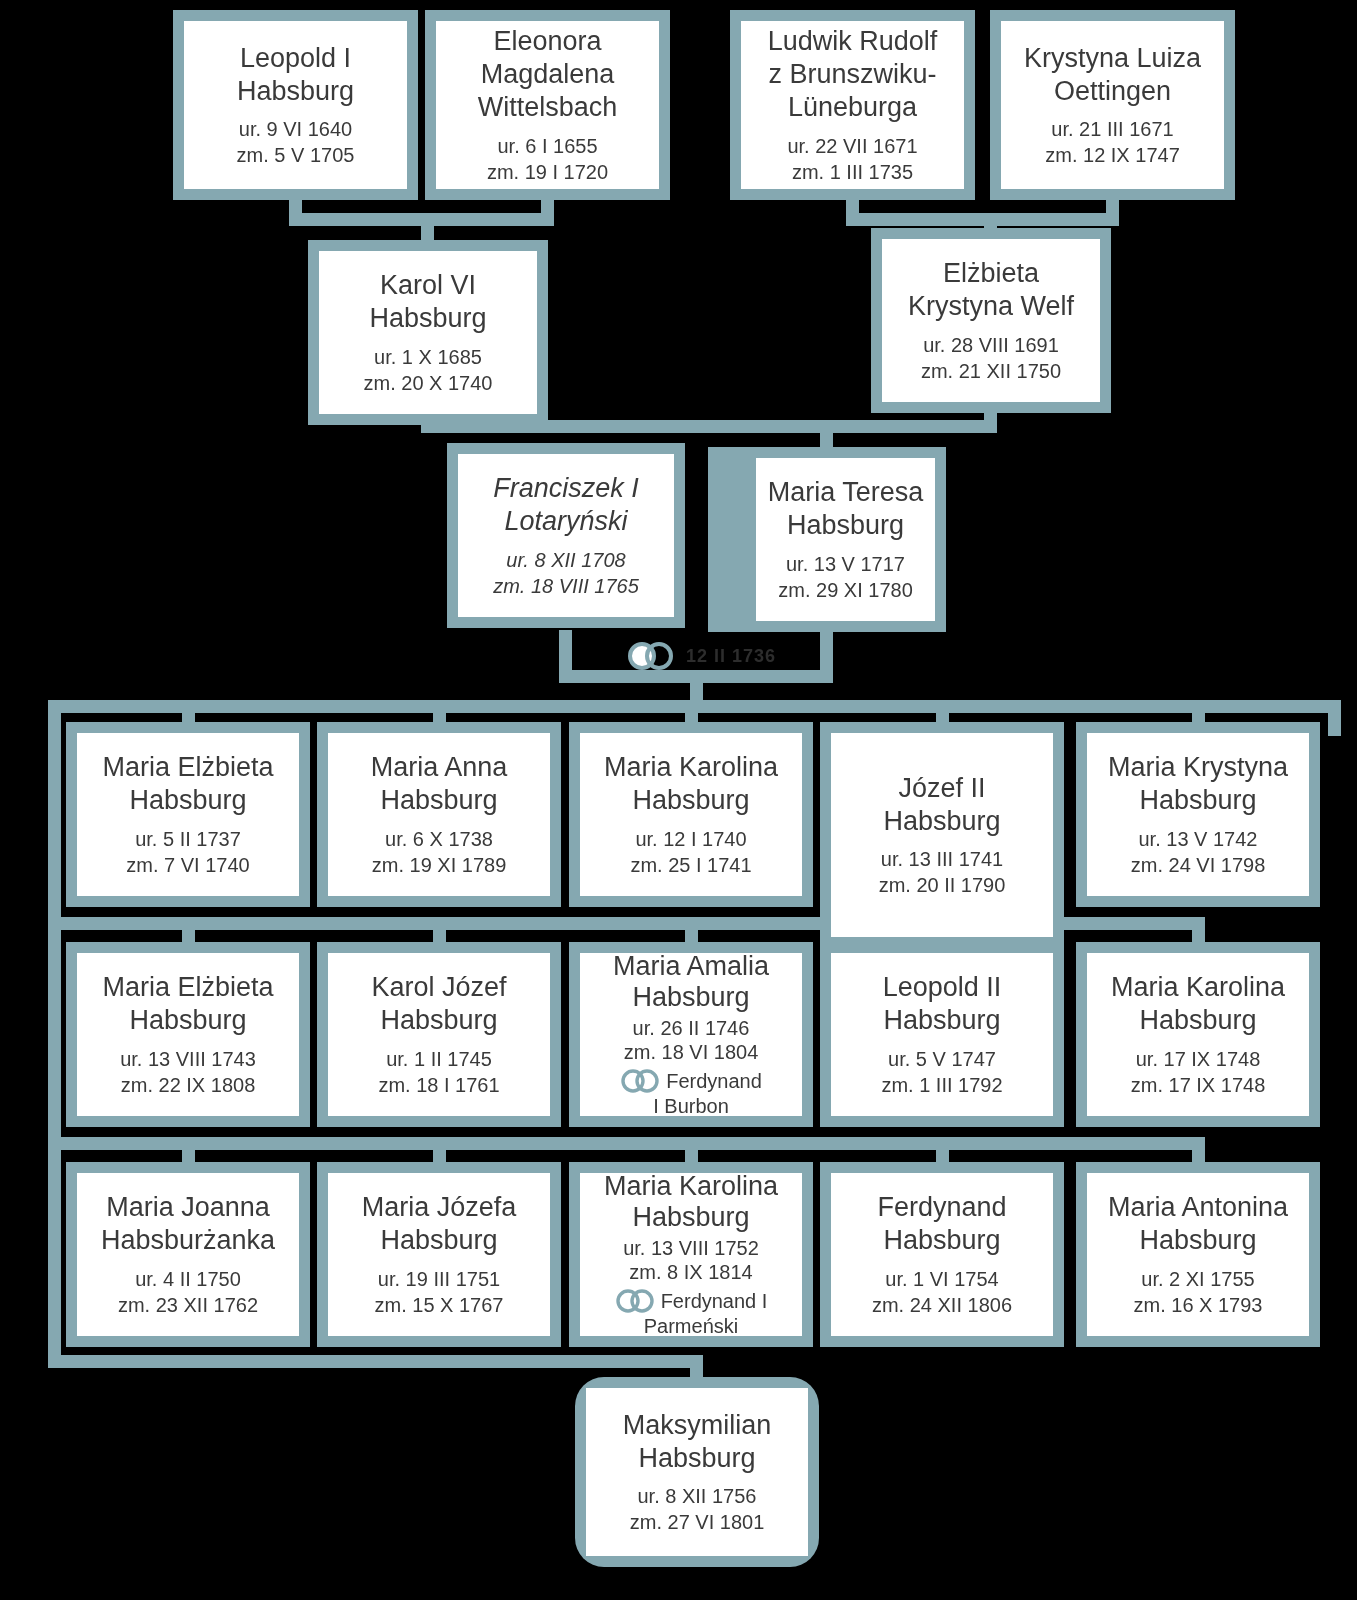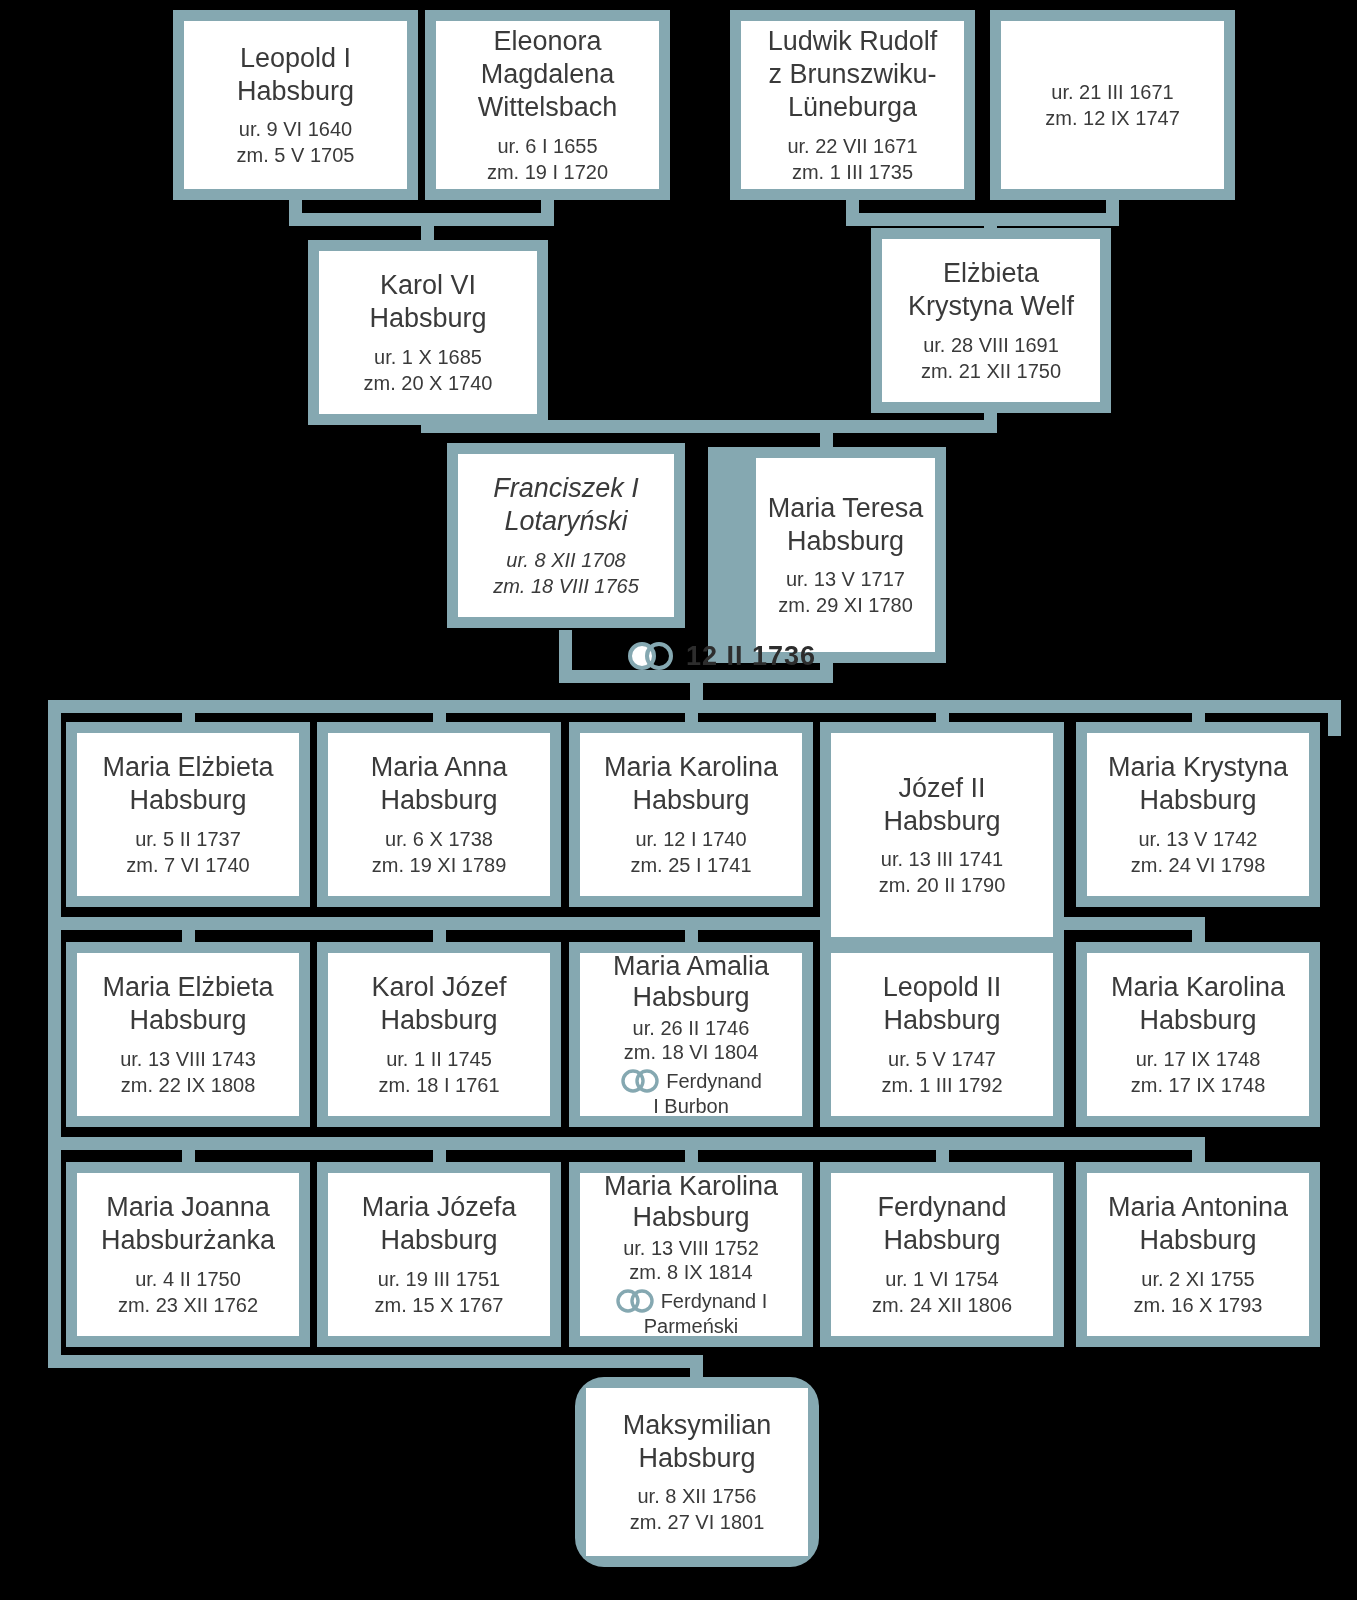--- a/index.html
+++ b/index.html
@@ -22,21 +22,21 @@
   .has-spouse .person-name  { line-height:1.15; }
   .has-spouse .person-dates { line-height:1.22; }
   .spouse { font-size:20px; line-height:1.22; }
   .spouse-line1 { display:flex; align-items:center; justify-content:center; gap:6px; }
   .rings { flex:0 0 auto; display:block; }
   #marriage {
     position:absolute; left:626px; top:640px;
     display:flex; align-items:center; gap:8px; z-index:3;
   }
   #marriage .marriage-date {
-    font-size:27px; font-weight:700; color:#2d2d2d; letter-spacing:1px;
+    font-size:18px; font-weight:700; color:#2d2d2d; letter-spacing:1px;
   }
 </style>
 </head>
 <body>
 
 <div id="tree">
   <div id="marriage">
     <svg class="rings" width="52" height="32" viewBox="0 0 52 32">
       <circle cx="16" cy="16" r="12" fill="#ffffff" stroke="#85a8b1" stroke-width="4"></circle>
       <circle cx="33" cy="16" r="12" fill="none" stroke="#85a8b1" stroke-width="4"></circle>
@@ -103,20 +103,21 @@
       <div class="person-inner">
         <div class="person-name">Ludwik Rudolf<br>z Brunszwiku-<br>Lüneburga</div>
         <div class="person-dates">
           <div>ur. 22 VII 1671</div>
           <div>zm. 1 III 1735</div>
         </div>
       </div>
     </div>
     <div class="person-box" style="left: 990px; top: 10px; width: 245px; height: 190px;">
       <div class="person-inner">
+        <div class="person-name">Krystyna Luiza<br>Oettingen</div>
         <div class="person-dates">
           <div>ur. 21 III 1671</div>
           <div>zm. 12 IX 1747</div>
         </div>
       </div>
     </div>
     <div class="person-box" style="left: 308px; top: 228px; width: 240px; height: 185px; margin-top: 12px;">
       <div class="person-inner">
         <div class="person-name">Karol VI<br>Habsburg</div>
         <div class="person-dates">
@@ -136,21 +137,21 @@
     </div>
     <div class="person-box" style="left: 447px; top: 443px; width: 238px; height: 185px; font-style: italic;">
       <div class="person-inner">
         <div class="person-name">Franciszek I<br>Lotaryński</div>
         <div class="person-dates">
           <div>ur. 8 XII 1708</div>
           <div>zm. 18 VIII 1765</div>
         </div>
       </div>
     </div>
-    <div class="person-box" style="left: 708px; top: 447px; width: 238px; height: 216px; padding-left: 48px;">
+    <div class="person-box" style="left: 708px; top: 447px; width: 238px; height: 185px; padding-left: 48px;">
       <div class="person-inner">
         <div class="person-name">Maria Teresa<br>Habsburg</div>
         <div class="person-dates">
           <div>ur. 13 V 1717</div>
           <div>zm. 29 XI 1780</div>
         </div>
       </div>
     </div>
     <div class="person-box" style="left: 66px; top: 722px; width: 244px; height: 185px;">
       <div class="person-inner">

